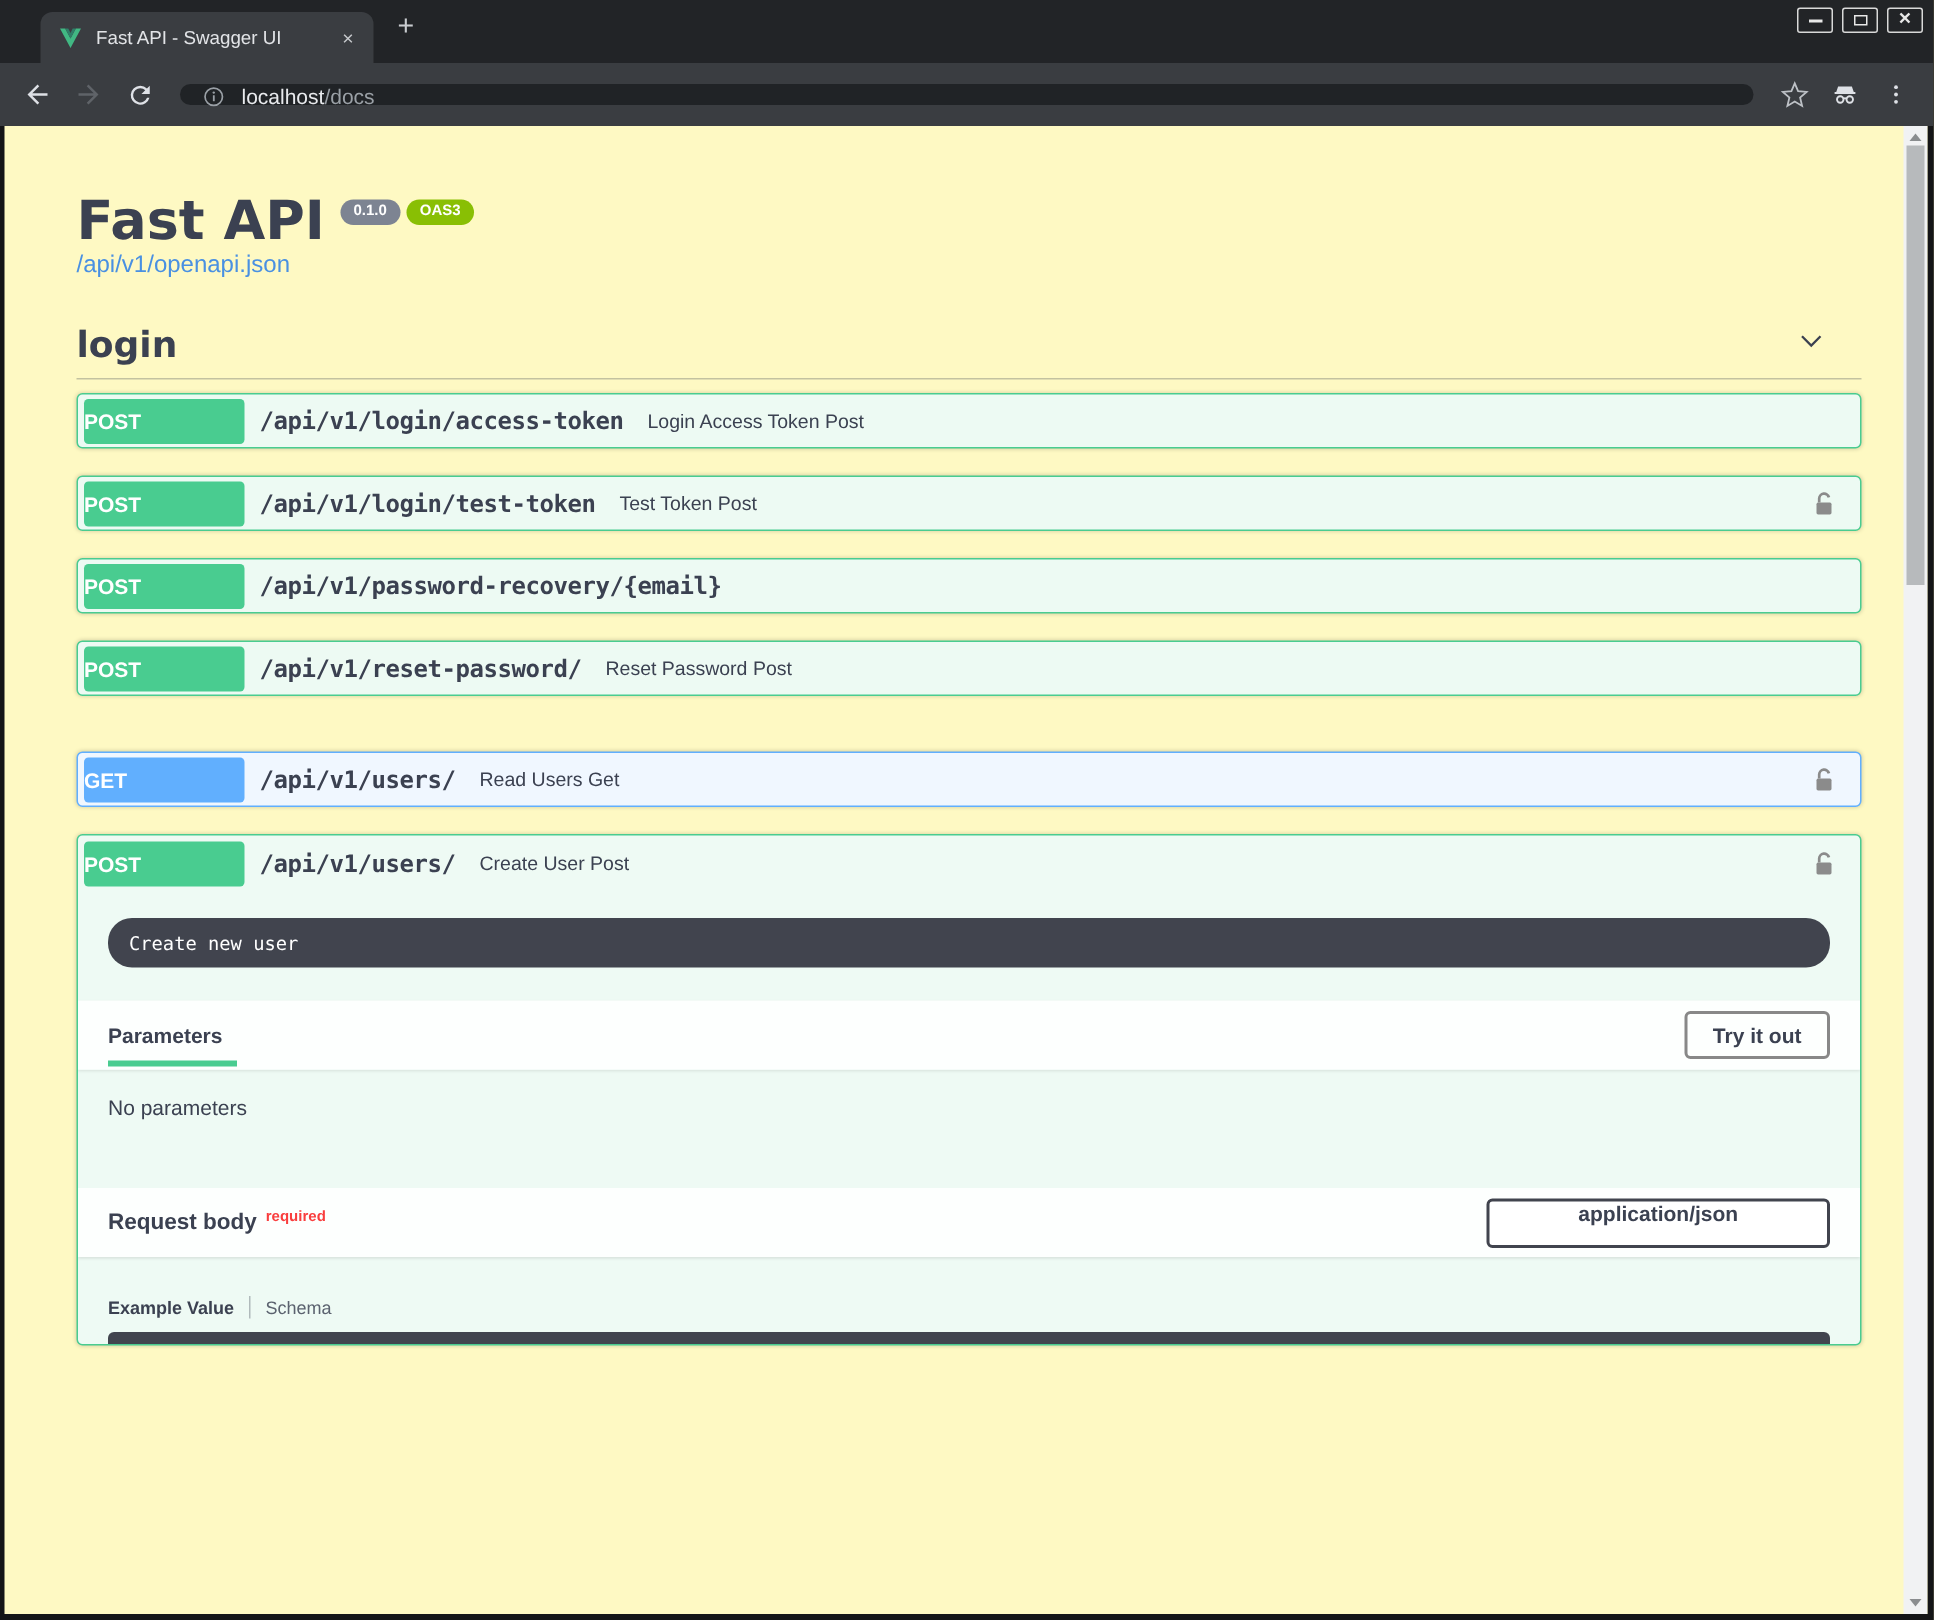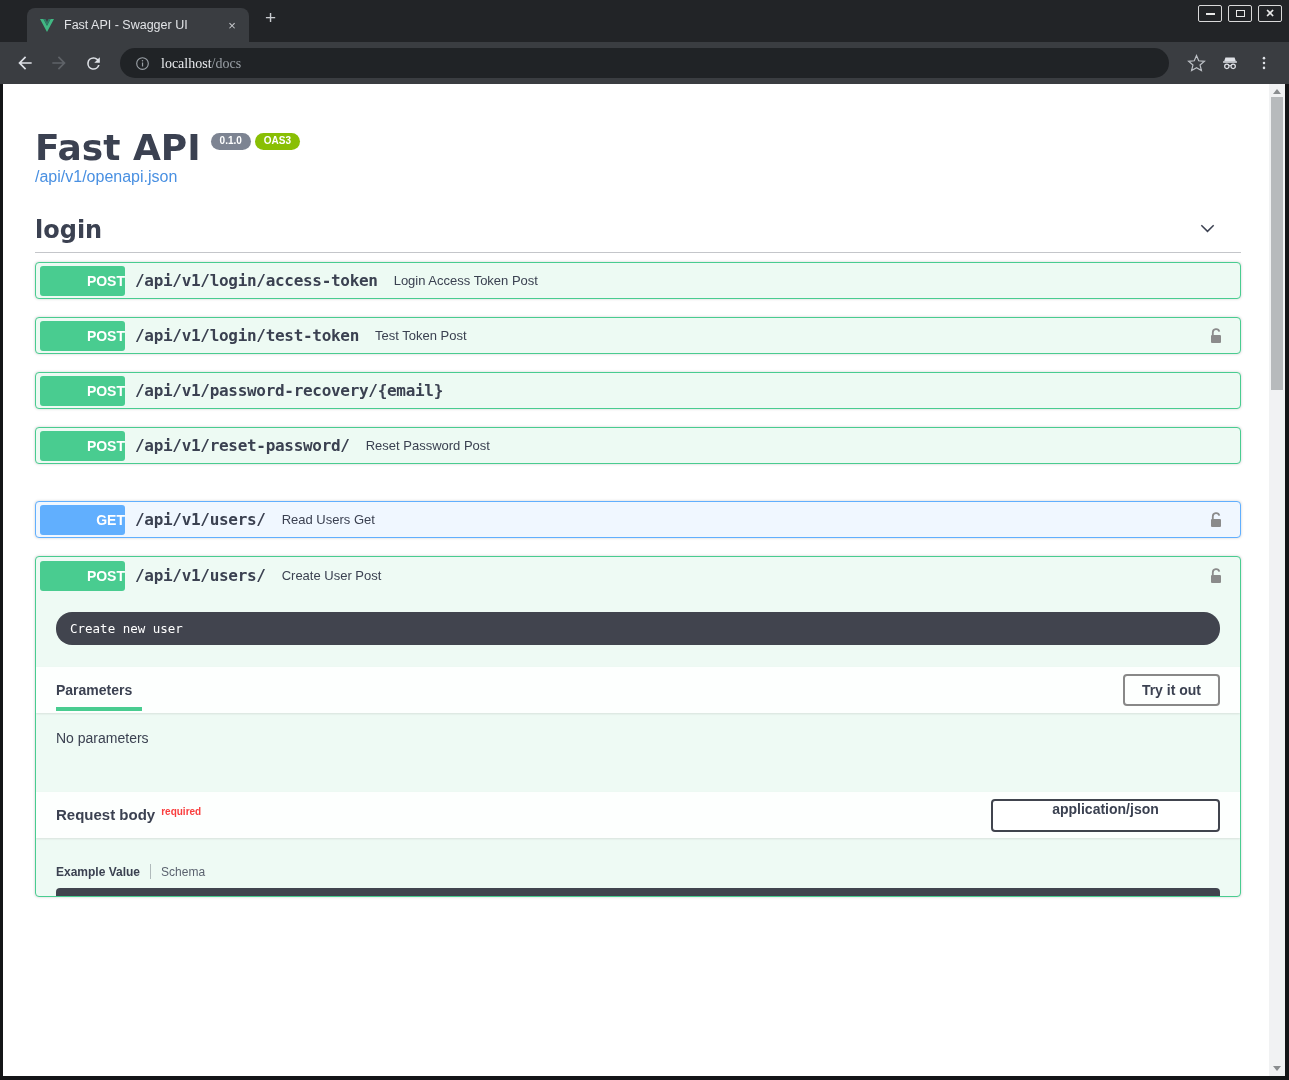--- a/index.html
+++ b/index.html
@@ -16,25 +16,25 @@
   .tab-close { color:#c6c9cc; font-size:13px; width:18px; height:18px; display:flex; align-items:center; justify-content:center; border-radius:50%; }
   .newtab { color:#c9ccd0; font-size:19px; padding:0 0 6px 16px; align-self:center; }
   .win-controls { position:absolute; top:5px; right:7px; display:flex; gap:6px; }
   .wc { width:24px; height:17px; border:1px solid #d9d9d9; border-radius:2px; display:flex; align-items:center; justify-content:center; background:#222427; }
   .wc .bar { width:9px; height:2px; background:#e8e8e8; }
   .wc .box { width:9px; height:7px; border:1.5px solid #e8e8e8; }
   .wc .x { color:#e8e8e8; font-size:11px; line-height:1; font-weight:700; }
   
   .toolbar { height:42px; background:#3a3d41; display:flex; align-items:center; padding:0 10px; gap:4px; }
   .nav-btn { width:30px; height:30px; display:flex; align-items:center; justify-content:center; border-radius:50%; flex:0 0 auto; }
-  .urlbar { flex:1; height:30px; background:#202326; border-radius:15px; display:flex; align-items:center; padding:0 14px; gap:10px; margin:0 8px;font-family:Liberation Serif, serif; }
+  .urlbar { flex:1; height:14px; background:#202326; border-radius:15px; display:flex; padding:0 14px; gap:10px; margin:0 8px; }
   .url-host { color:#e8eaed; font-size:14px; }
   .url-path { color:#9aa0a6; font-size:14px; }
   
-  .page { position:absolute; top:84px; left:3px; right:4px; bottom:4px; background:#ffffff; overflow:hidden; }
+  .page { position:absolute; top:84px; left:3px; right:4px; bottom:4px; background:#fef9c3; overflow:hidden;padding-left:16px; }
   .scrollbar { position:absolute; top:0; right:0; bottom:0; width:16px; background:#f1f2f3; }
   .sb-arrow-up { width:0; height:0; border-left:4px solid transparent; border-right:4px solid transparent; border-bottom:5px solid #8a8d8f; margin:5px auto 0; }
   .sb-arrow-down { width:0; height:0; border-left:4px solid transparent; border-right:4px solid transparent; border-top:5px solid #8a8d8f; position:absolute; bottom:5px; left:4px; }
   .sb-thumb { position:absolute; top:13px; left:2px; width:12px; height:293px; background:#b7babc; }
   .content { height:100%; padding:0 44px 0 32px; position:relative; color:#3b4151; }
   
   .info { padding-top:44px; }
   .title-row { display:flex; align-items:flex-start; gap:8px; }
   .api-title { font-family:"DejaVu Sans", "Liberation Sans", sans-serif; font-size:36px; font-weight:700; color:#3b4151; line-height:40px; }
   .badges { display:flex; gap:4px; margin-top:5px; margin-left:2px; }
@@ -48,21 +48,21 @@
   
   .section { margin-top:30px; }
   .section.second { margin-top:28px; }
   .sec-head { display:flex; justify-content:space-between; align-items:center; padding-bottom:8px; border-bottom:1px solid rgba(59,65,81,0.3); cursor:pointer; }
   .sec-title { font-family:"DejaVu Sans", "Liberation Sans", sans-serif; font-size:24px; font-weight:700; color:#3b4151; line-height:28px; }
   .sec-chevron { margin-right:24px; }
   .ops { padding-top:9px; }
   .op { height:37px; display:flex; align-items:center; border-radius:4px; margin-bottom:18px; box-shadow:0 0 3px rgba(0,0,0,0.19); padding:0 14px 0 4px; cursor:pointer; }
   .op.post { background:#edfaf3; border:1px solid #49cc90; }
   .op.get  { background:#f0f7ff; border:1px solid #61affe; }
-  .m-badge { width:85px; text-align:right; padding:7px 0; border-radius:3px; color:#fff; font-weight:700; font-size:14px; flex:0 0 auto; }
+  .m-badge { width:107px; text-align:left; padding:7px 0; border-radius:3px; color:#fff; font-weight:700; font-size:14px; flex:0 0 auto; }
   .m-badge.post { background:#49cc90; }
   .m-badge.get  { background:#61affe; }
   .op-path { margin-left:10px; font-family:"DejaVu Sans Mono", "Liberation Mono", monospace; font-weight:700; font-size:16px; color:#3b4151; letter-spacing:-0.3px; white-space:nowrap; }
   .op-sum { margin-left:16px; font-size:13px; color:#3b4151; flex:1; white-space:nowrap; overflow:hidden; }
   .op-lock { flex:0 0 auto; display:flex; }
   
   .opblock-open { border:1px solid #49cc90; border-radius:4px; background:#eefaf4; box-shadow:0 0 3px rgba(0,0,0,0.19); height:341px; overflow:hidden; }
   .opblock-open .op-row { height:37px; display:flex; align-items:center; padding:0 14px 0 4px; cursor:pointer; }
   .desc-bar { margin:18px 20px 0; background:#41444e; border-radius:16px; padding:9px 14px; color:#fff; font-family:"DejaVu Sans Mono", "Liberation Mono", monospace; font-size:12.5px; }
   .sec-bar { margin-top:22px; background:rgba(255,255,255,0.85); box-shadow:0 1px 2px rgba(0,0,0,0.1); padding:0 20px; height:46px; display:flex; align-items:center; justify-content:space-between; }

